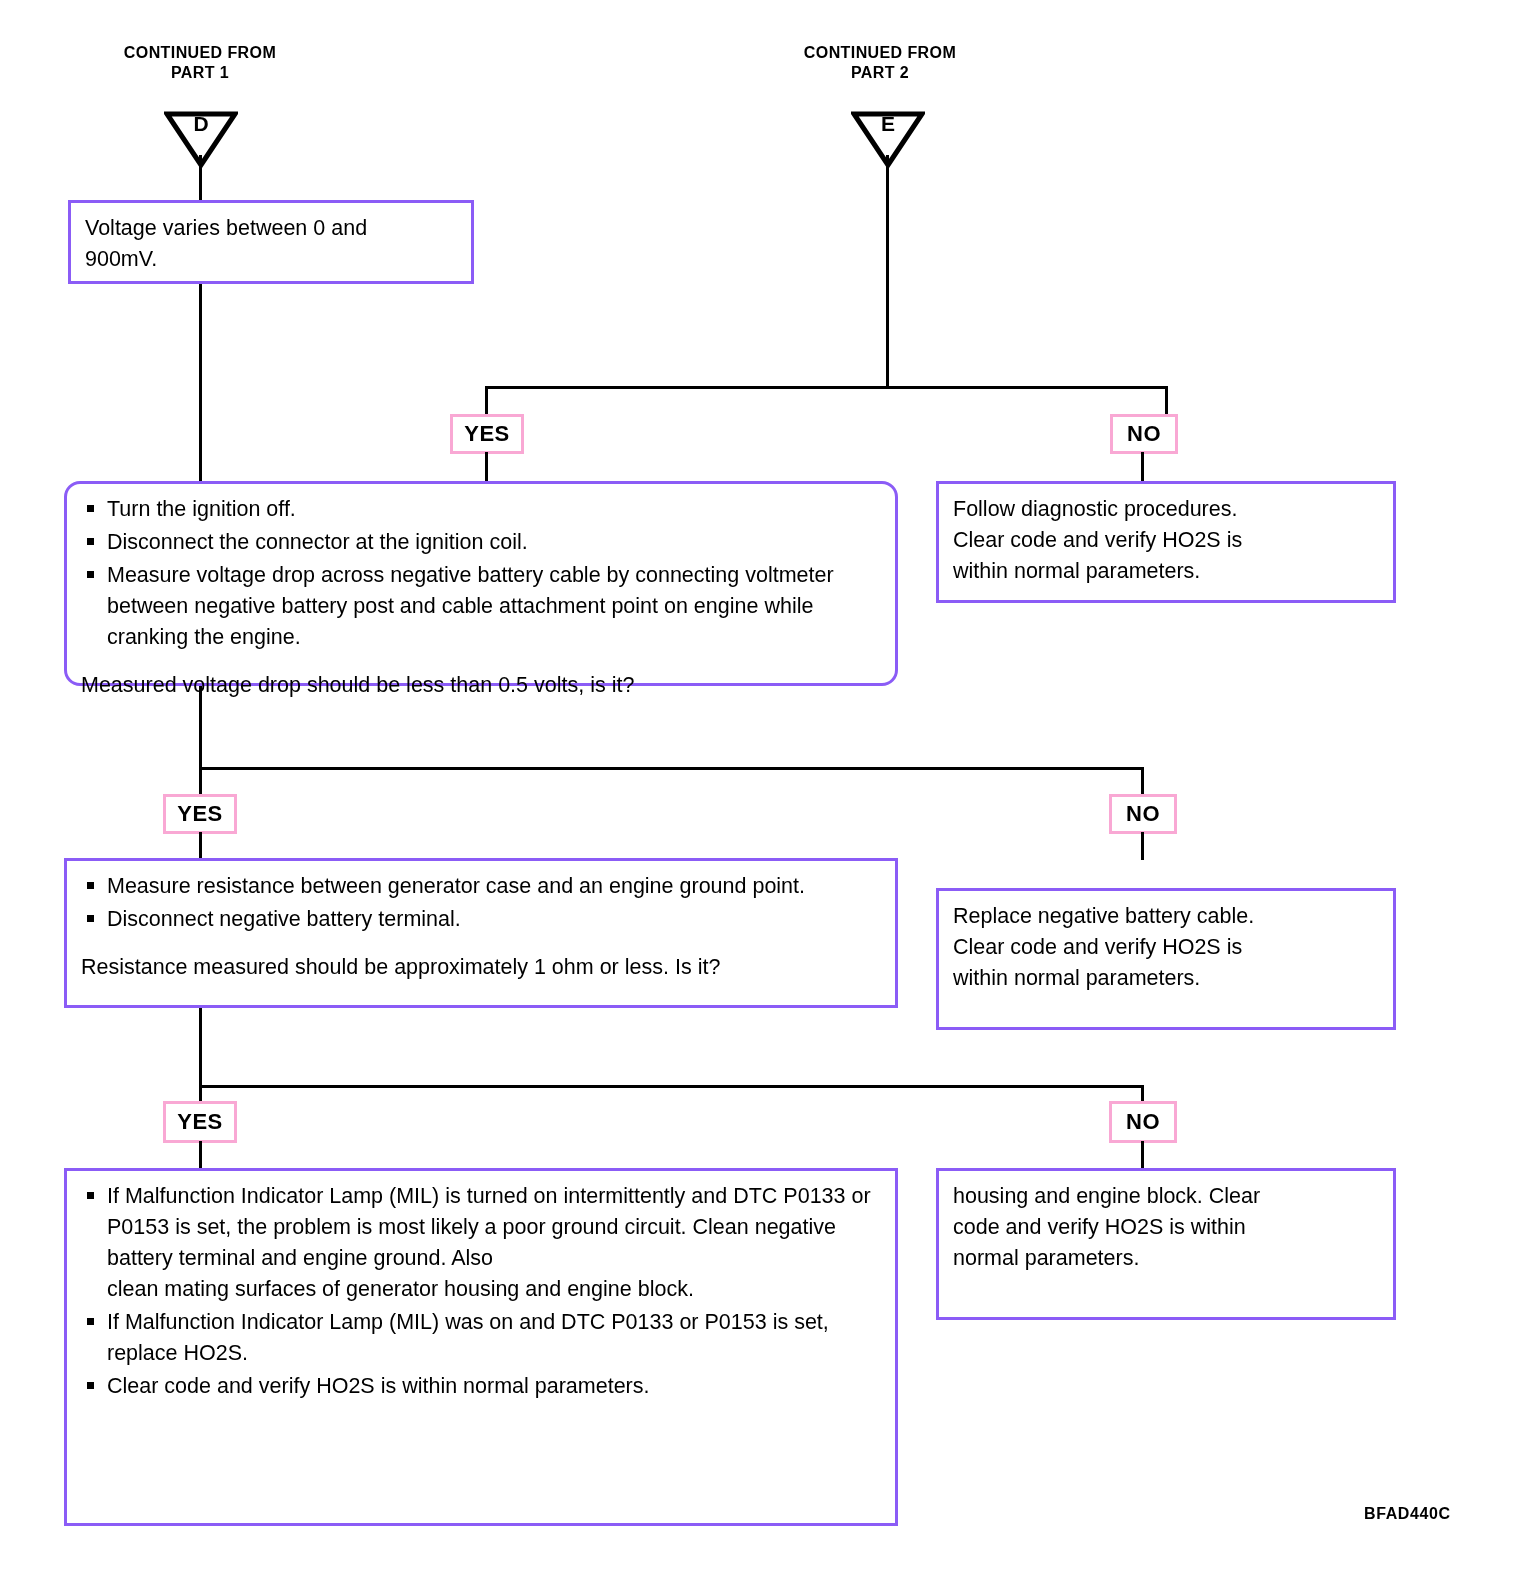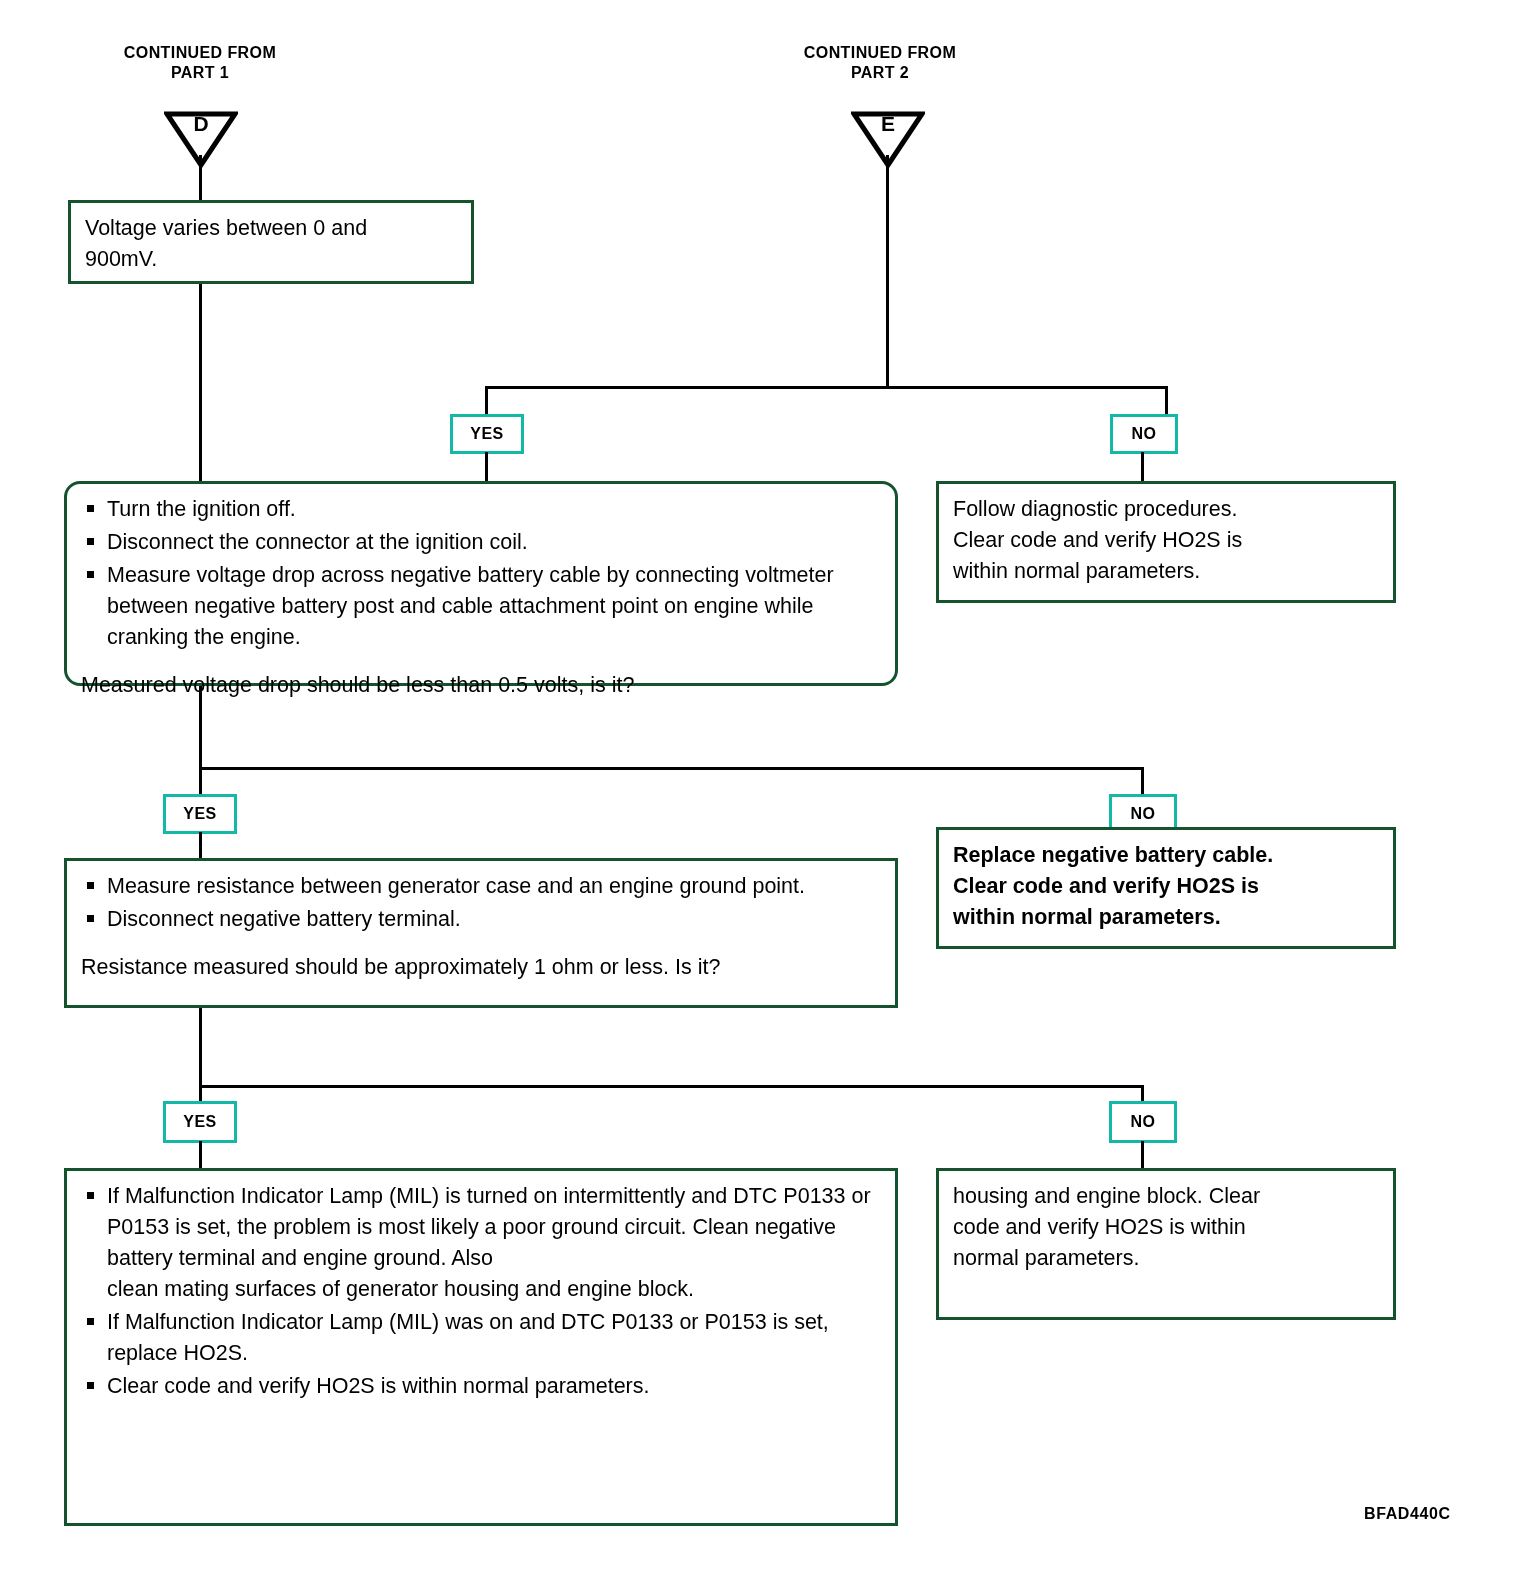--- a/index.html
+++ b/index.html
@@ -41,34 +41,34 @@
     line-height:22px;
   }
   .line{
     position:absolute;
     background:#000000;
   }
   .vline{width:3px;}
   .hline{height:3px;}
   .box{
     position:absolute;
-    border:3px solid #14532d;
+    border:3px solid #8b5cf6;
     background:#ffffff;
     box-sizing:border-box;
     font-size:21.5px;
     line-height:1.44;
   }
   .box .inner{padding:10px 12px 10px 14px;}
   .tag{
     position:absolute;
-    border:3px solid #14b8a6;
+    border:3px solid #f9a8d4;
     background:#ffffff;
     box-sizing:border-box;
     font-weight:bold;
-    font-size:16px;
+    font-size:22px;
     display:flex;
     align-items:center;
     justify-content:center;
     letter-spacing:0.5px;
   }
   ul.blist{
     margin:0;
     padding:0;
     list-style:none;
   }
@@ -175,21 +175,21 @@
   <div class="box" style="left:64px;top:858px;width:834px;height:150px;">
     <div class="inner">
       <ul class="blist">
         <li>Measure resistance between generator case and an engine ground point.</li>
         <li>Disconnect negative battery terminal.</li>
       </ul>
       <div class="tail">Resistance measured should be approximately 1 ohm or less. Is it?</div>
     </div>
   </div>
 
-  <div class="box" style="left:936px;top:827px;width:460px;height:122px;font-weight:bold;">
+  <div class="box" style="left:936px;top:888px;width:460px;height:142px;">
     <div class="inner plain">
       <p>Replace negative battery cable.</p>
       <p>Clear code and verify HO2S is</p>
       <p>within normal parameters.</p>
     </div>
   </div>
 
   <div class="line vline" style="left:199px;top:1008px;height:80px;"></div>
   <div class="line hline" style="left:199px;top:1085px;width:945px;"></div>
   <div class="line vline" style="left:1141px;top:1085px;height:27px;"></div>

